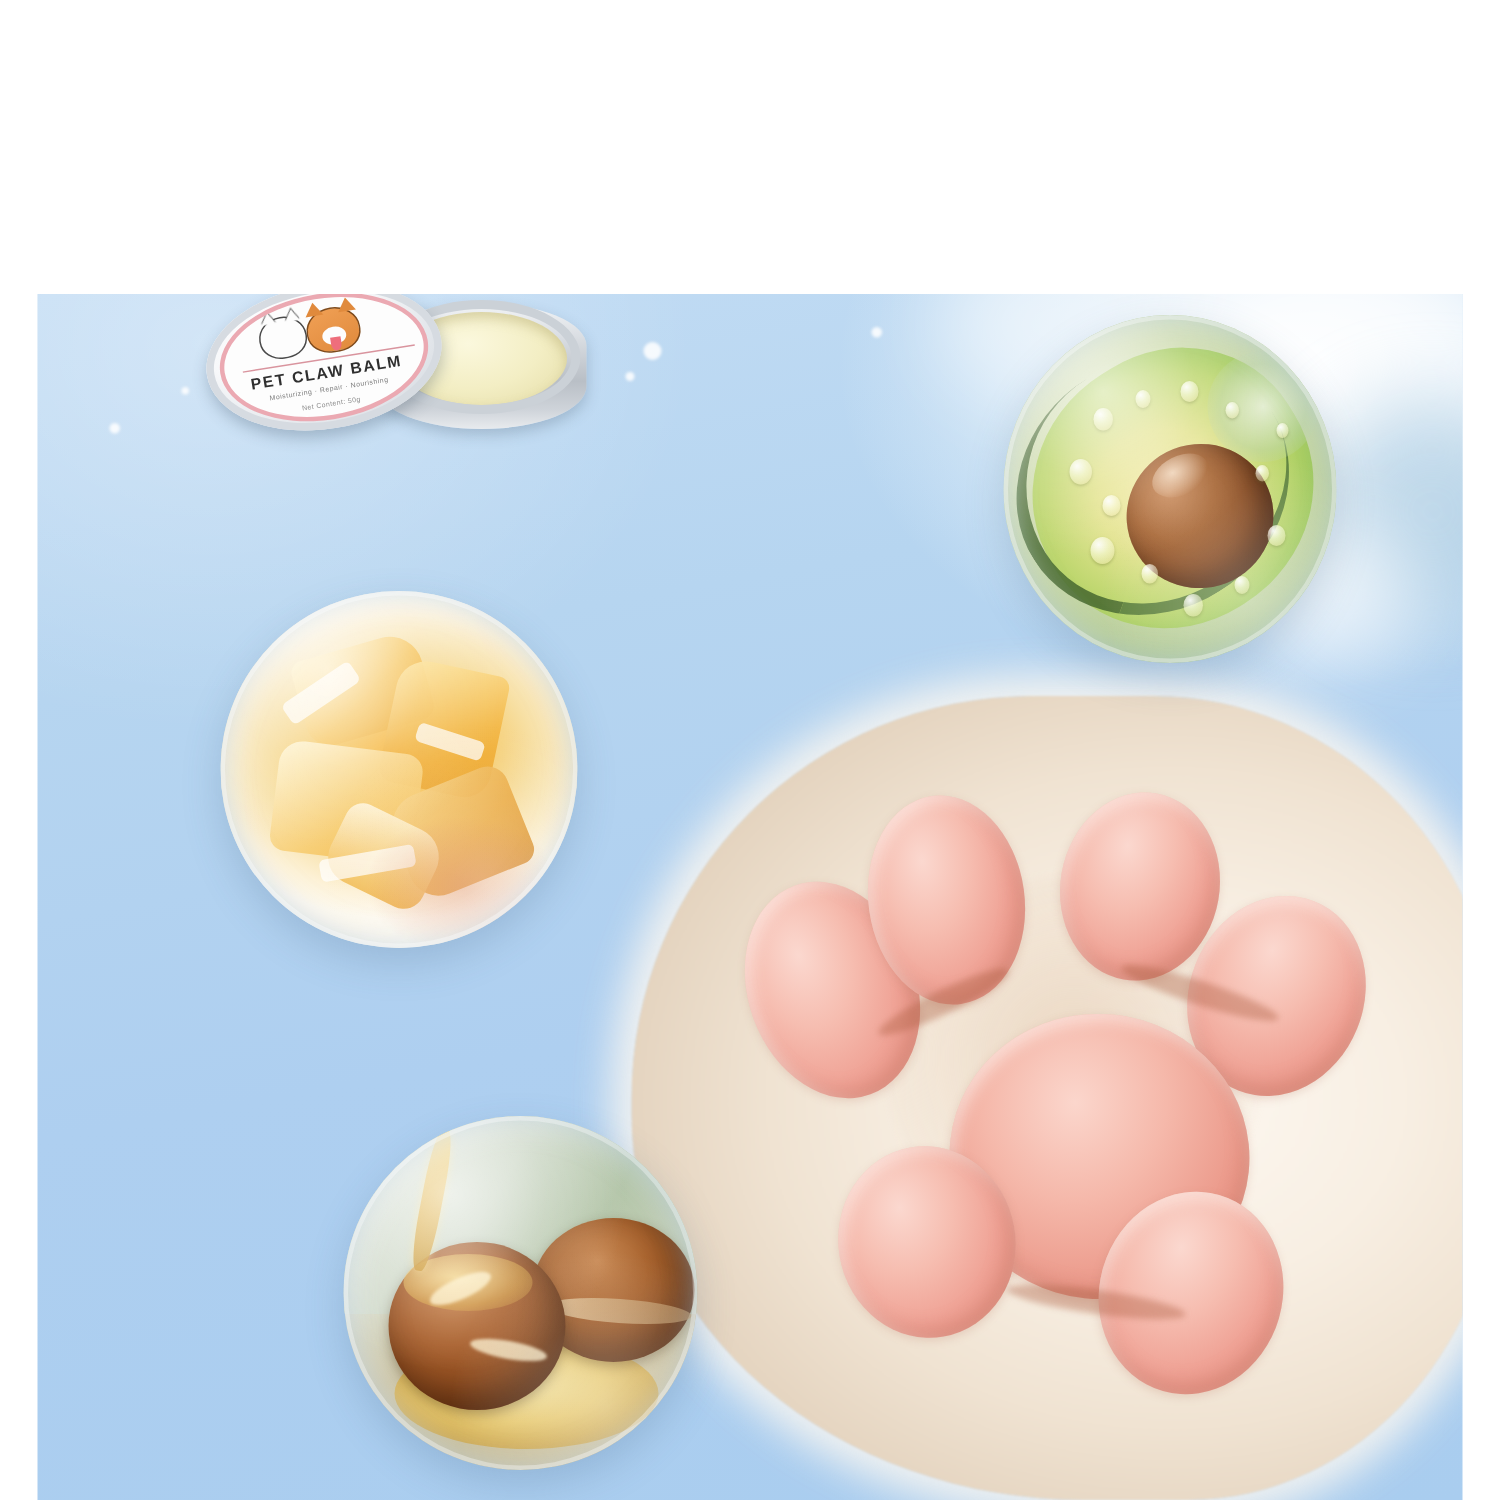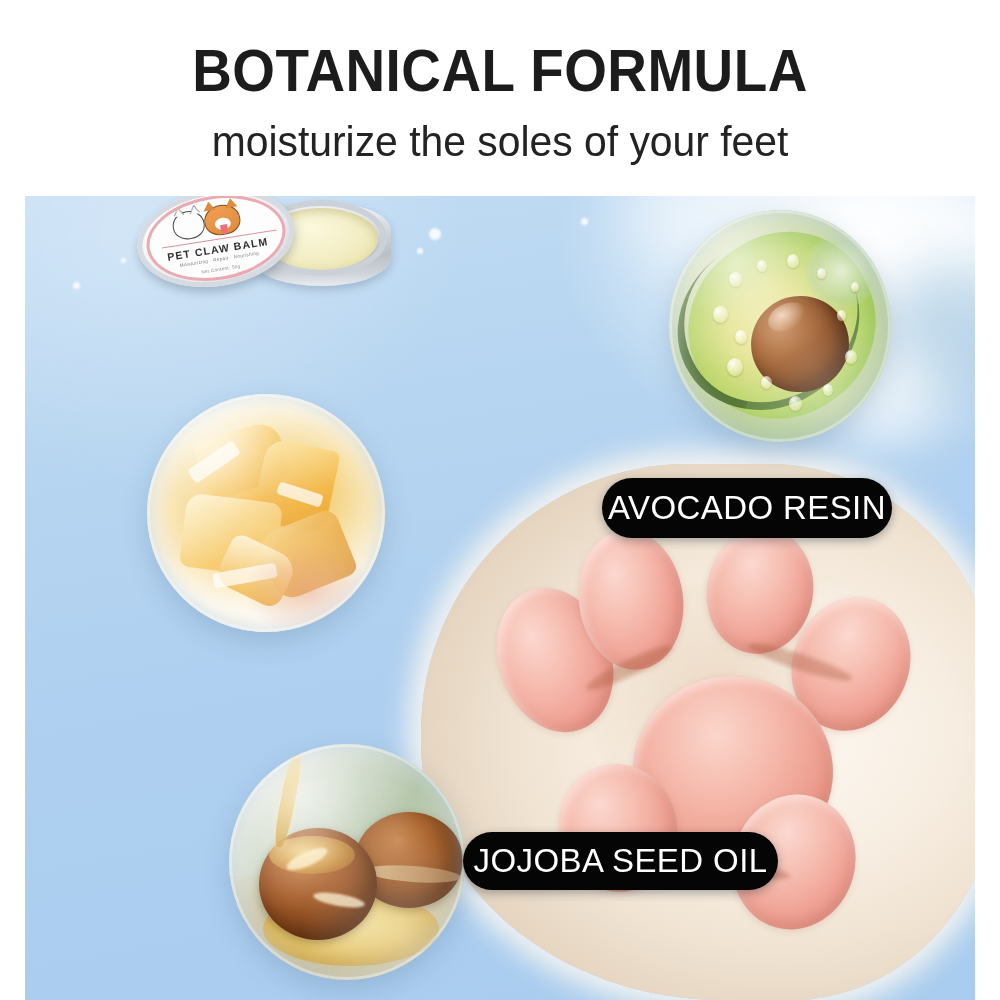--- a/index.html
+++ b/index.html
@@ -554,24 +554,20 @@
   }
   #pill-beeswax { left: 70px;  top: 100px; width: 350px; height: 62px; }
   #pill-avocado { left: 577px; top: 282px; width: 290px; height: 60px; }
   #pill-jojoba  { left: 438px; top: 636px; width: 315px; height: 58px; }
 </style>
 </head>
 <body>
 
 <div id="banner">
 
-  <div class="header-block">
-    <div class="headline">BOTANICAL FORMULA</div>
-    <div class="subhead">moisturize the soles of your feet</div>
-  </div>
 
   <div id="photo">
 
     <div class="bokeh b1"></div>
     <div class="bokeh b2"></div>
     <div class="bokeh b3"></div>
     <div class="bokeh b4"></div>
 
     <div class="sparkle" style="left:48px;  top:86px;  width:7px;  height:7px;"></div>
     <div class="sparkle" style="left:96px;  top:62px;  width:5px;  height:5px;"></div>
@@ -671,18 +667,16 @@
       <div class="joj-seed s1"></div>
       <div class="joj-splash"></div>
       <div class="joj-stream"></div>
       <div class="joj-gloss" style="left:56px; top:108px; width:44px; height:14px; transform:rotate(-24deg);"></div>
       <div class="joj-gloss" style="left:84px; top:150px; width:52px; height:12px; transform:rotate(10deg);"></div>
       <div class="rim"></div>
       <div class="glass"></div>
     </div>
 
 
-    <div class="pill" id="pill-avocado">AVOCADO RESIN</div>
-
-    <div class="pill" id="pill-jojoba">JOJOBA SEED OIL</div>
+
 
   </div>
 </div>
 
 </body></html>

